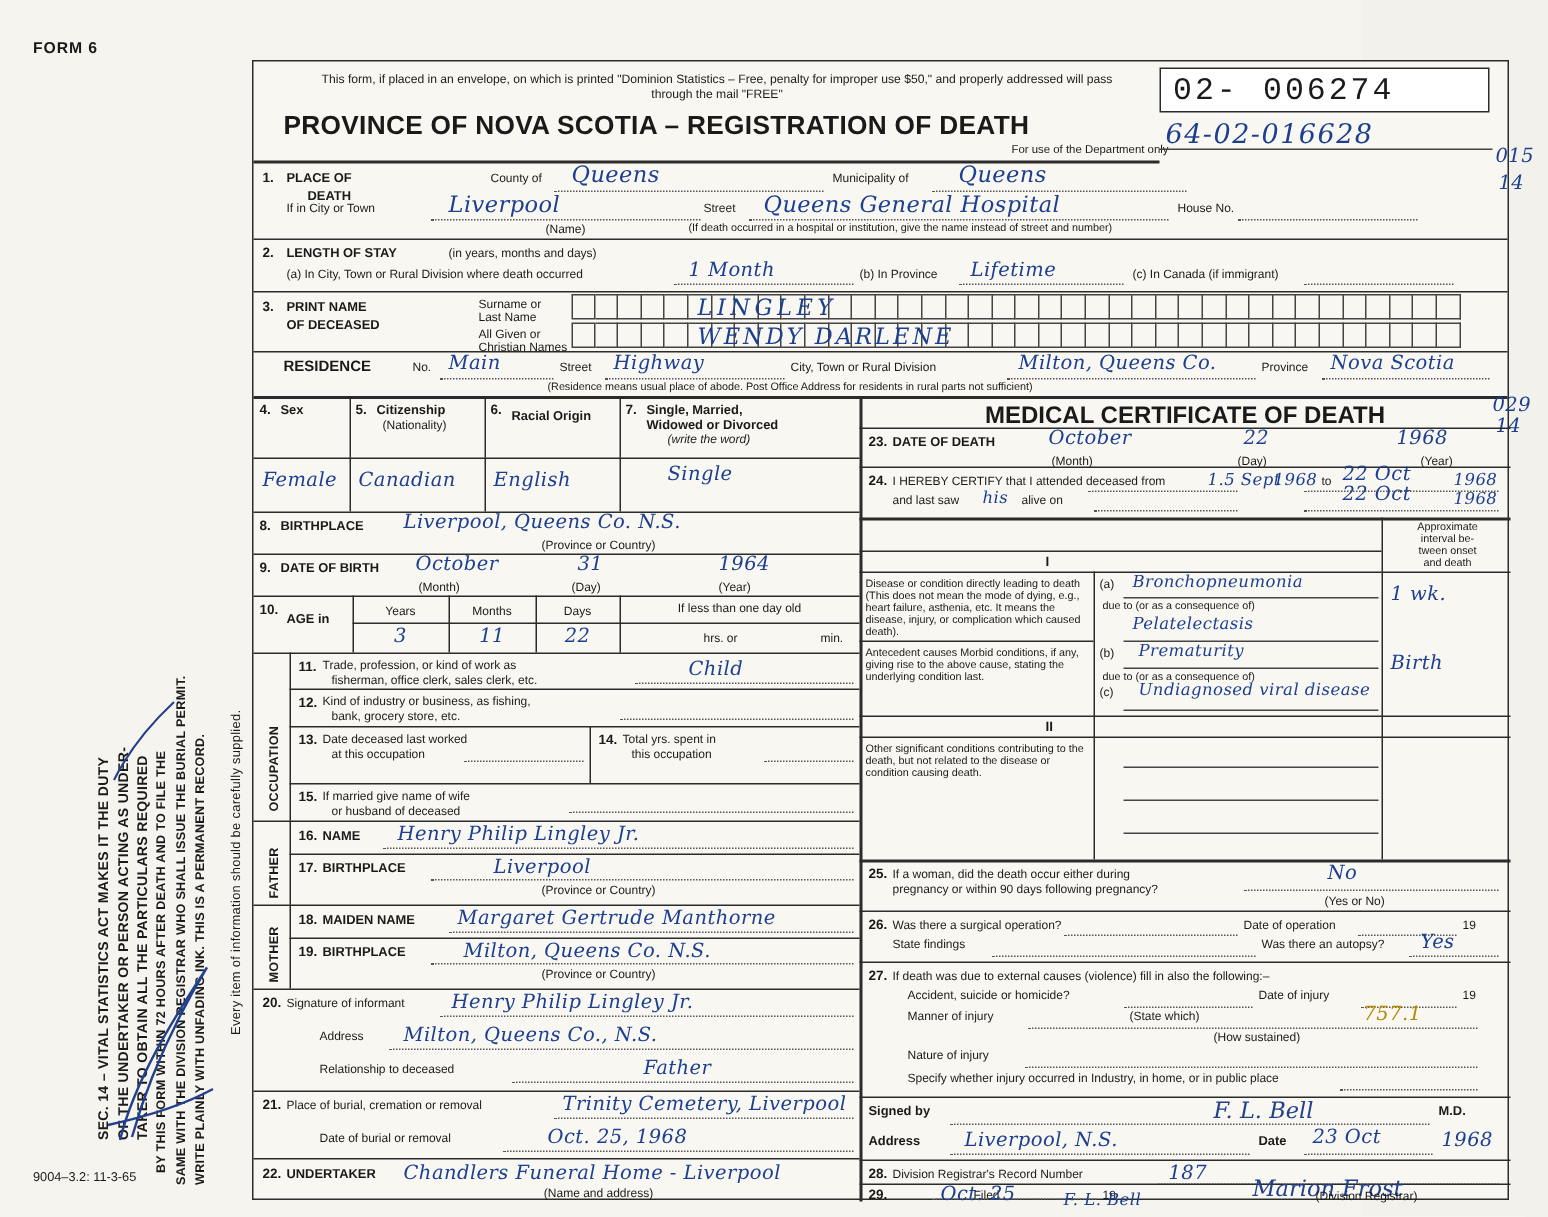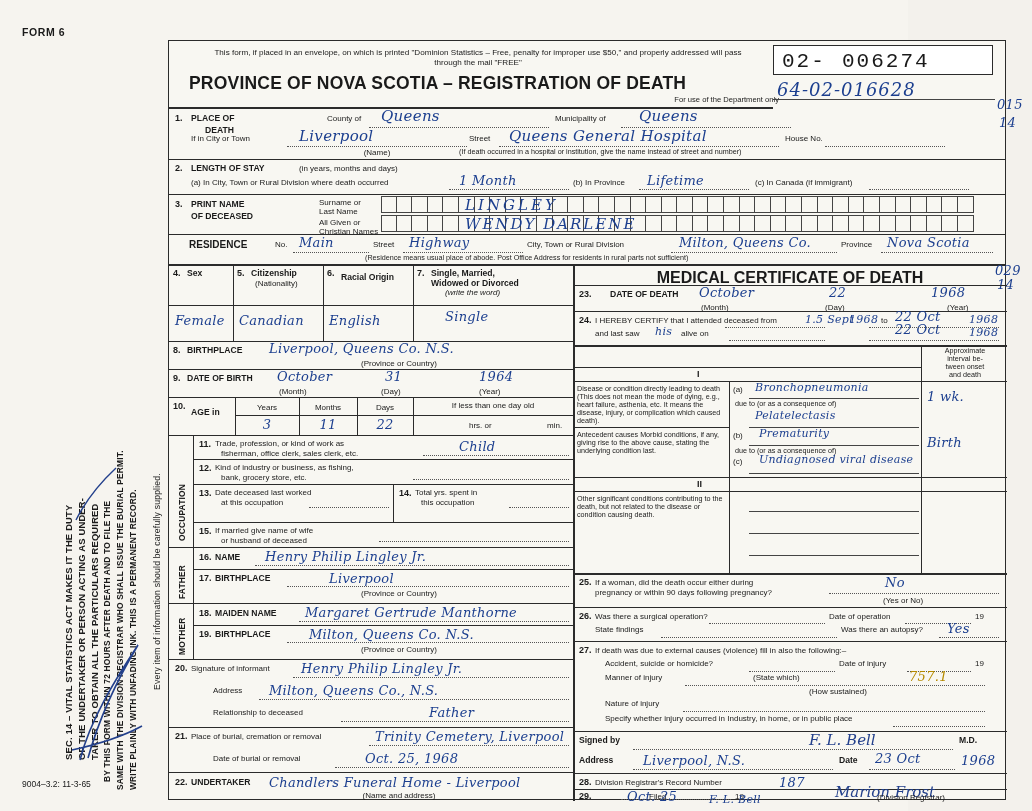--- a/index.html
+++ b/index.html
@@ -438,21 +438,21 @@
 
     <div class="abs boxnum" style="left:6px; top:736px;">22.</div>
     <div class="abs colhdr" style="left:22px; top:736px;">UNDERTAKER</div>
     <div class="abs hand md" style="left:100px; top:734px;">Chandlers Funeral Home - Liverpool</div>
     <div class="abs tiny8 ctr" style="left:130px; top:750px; width:200px;">(Name and address)</div>
 
     <div class="abs b ctr" style="left:404px; top:228px; width:434px; font-size:16px;">MEDICAL CERTIFICATE OF DEATH</div>
     <div class="hr" style="top:244px; left:404px; width:434px;"></div>
 
     <div class="abs boxnum" style="left:410px; top:248px;">23.</div>
-    <div class="abs colhdr" style="left:426px; top:248px;margin-left:15px;">DATE OF DEATH</div>
+    <div class="abs colhdr" style="left:426px; top:248px;">DATE OF DEATH</div>
     <div class="abs hand md" style="left:530px; top:244px;">October</div>
     <div class="abs hand md" style="left:660px; top:244px;">22</div>
     <div class="abs hand md" style="left:762px; top:244px;">1968</div>
     <div class="abs tiny8" style="left:532px; top:262px;">(Month)</div>
     <div class="abs tiny8" style="left:656px; top:262px;">(Day)</div>
     <div class="abs tiny8" style="left:778px; top:262px;">(Year)</div>
     <div class="hr" style="top:270px; left:404px; width:434px;"></div>
 
     <div class="abs boxnum" style="left:410px; top:274px;">24.</div>
     <div class="abs tiny8" style="left:426px; top:275px;">I HEREBY CERTIFY that I attended deceased from</div>

